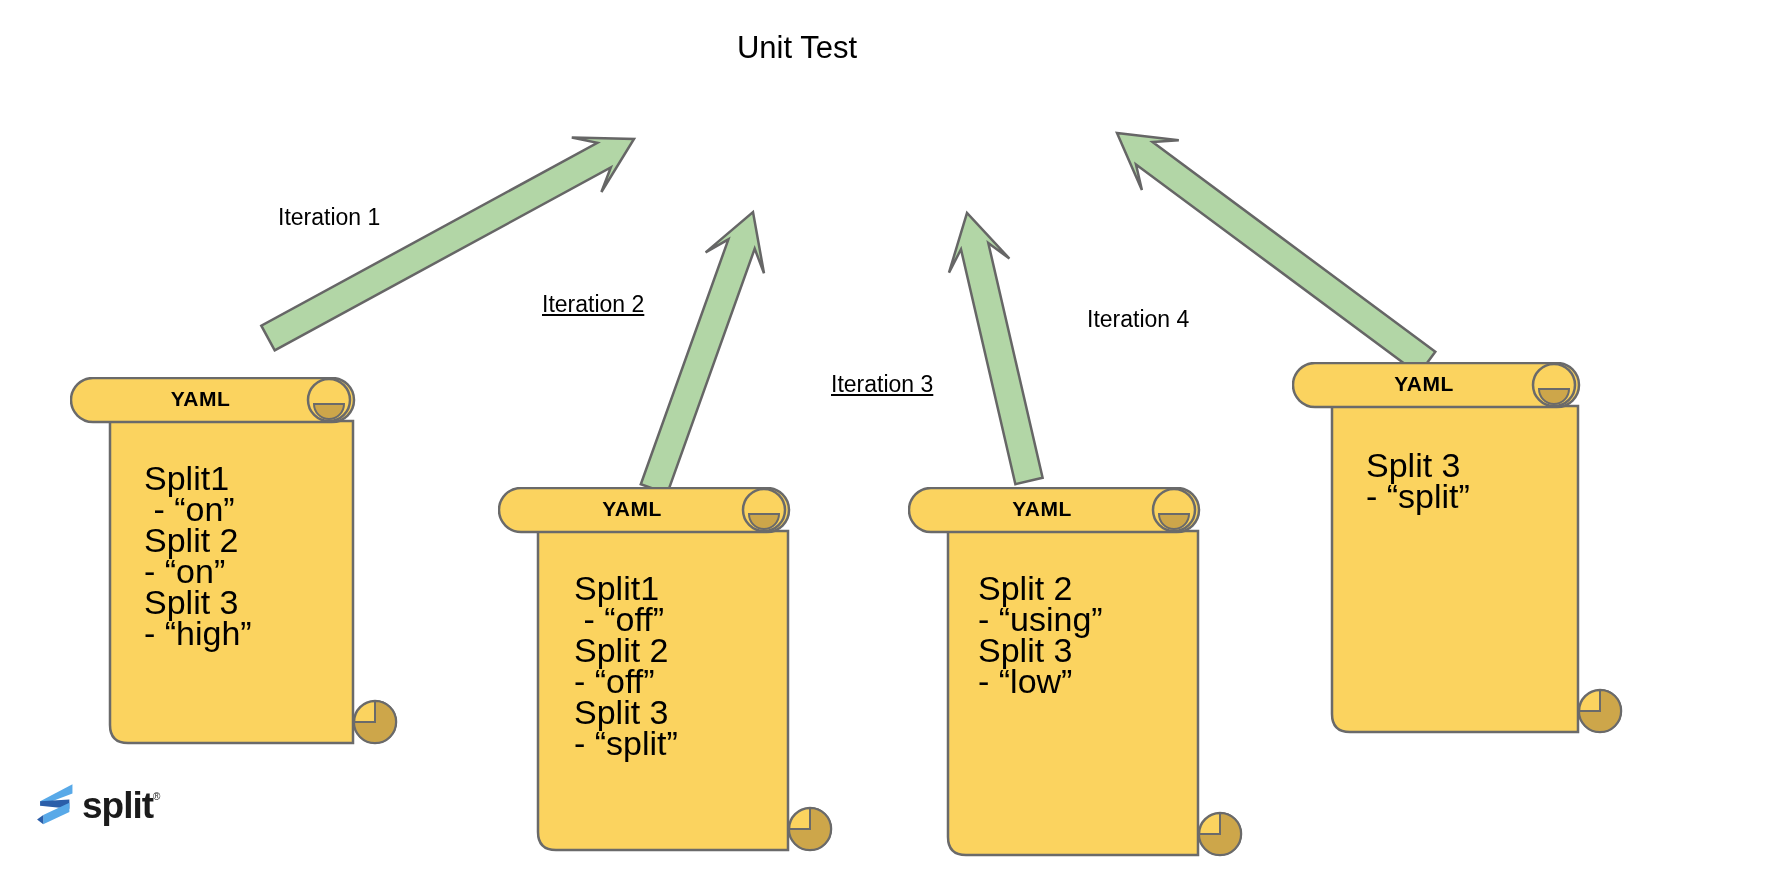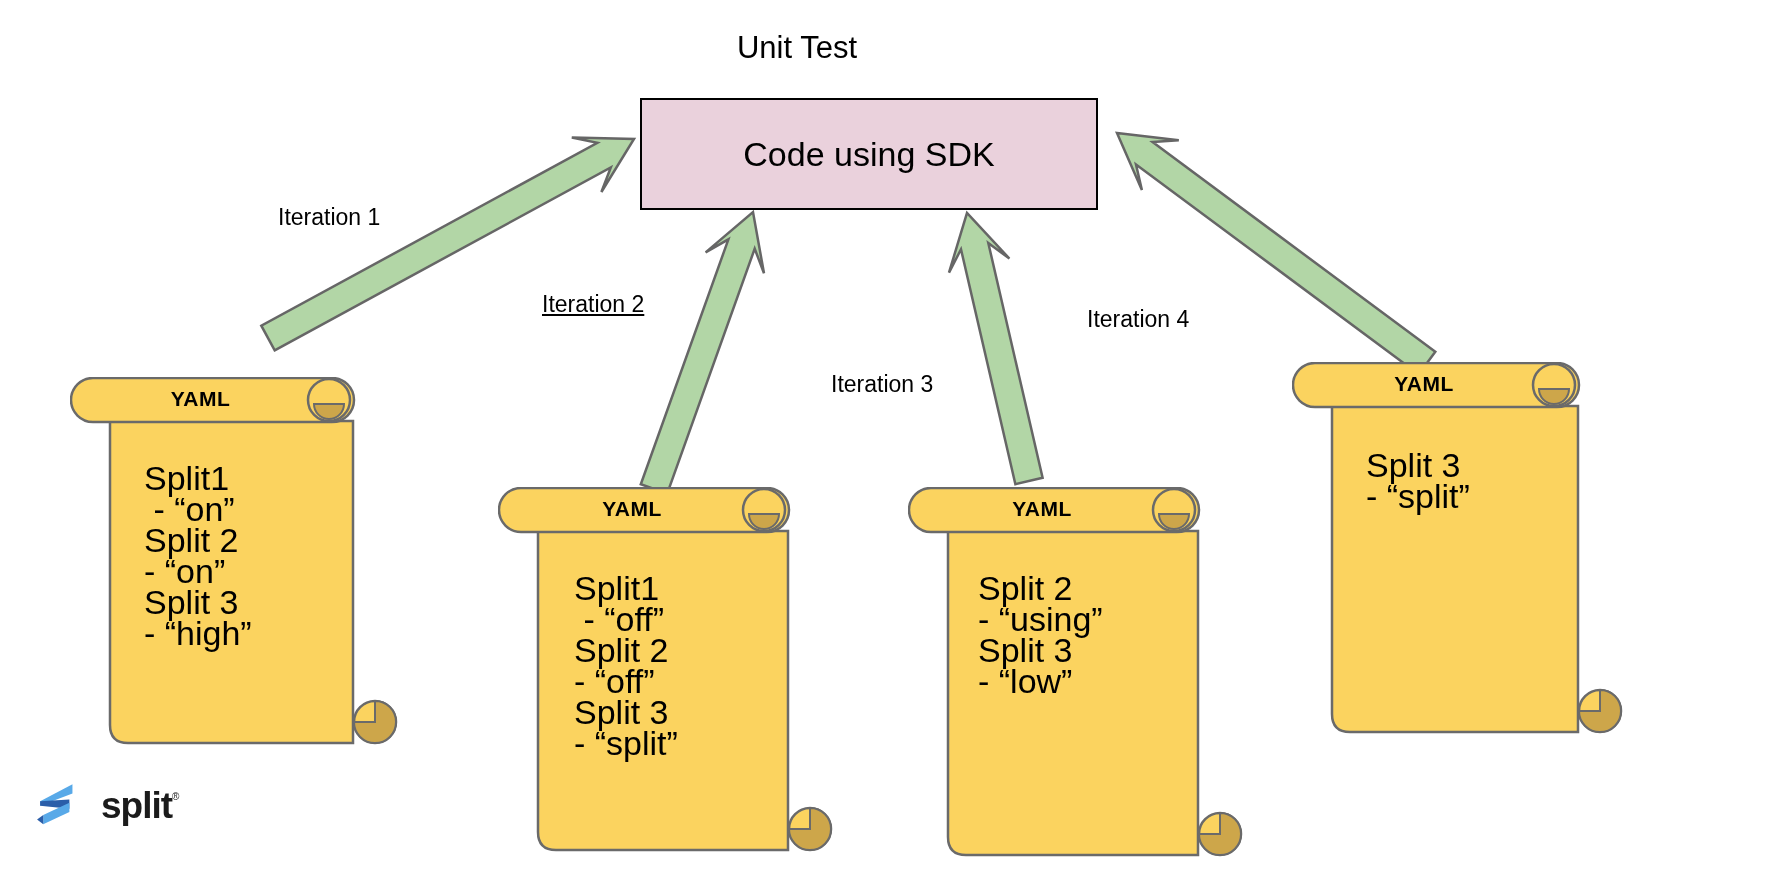--- a/index.html
+++ b/index.html
@@ -9,45 +9,42 @@
   .title{font-size:31px;color:var(--c-text,#000);transform:translateX(-50%);white-space:nowrap;}
   .sdk-box{left:640px;top:98px;width:458px;height:112px;
     background:var(--c-box_fill,#ead1dc);border:2px solid var(--c-box_border,#000);
     box-sizing:border-box;display:flex;align-items:center;justify-content:center;}
   .sdk-box span{font-size:34px;color:var(--c-text,#000);}
   .iter-label{width:140px;text-align:left;font-size:23px;color:var(--c-text,#000);white-space:nowrap;}
   svg.layer{left:0;top:0;pointer-events:none;}
   .yaml-label{font-weight:bold;font-size:21px;color:var(--c-text,#000);text-align:center;letter-spacing:.5px;}
   .scroll-text{font-size:34px;line-height:31px;color:var(--c-text,#000);}
   .scroll-text div{white-space:pre;}
-  .logo{left:34px;top:782px;display:flex;align-items:center;gap:27px;}
+  .logo{left:34px;top:782px;display:flex;align-items:center;gap:8px;}
   .logo-text{font-size:37px;font-weight:bold;color:#1b1b1b;letter-spacing:-1px;line-height:1;}
   .logo-mark{font-size:10px;vertical-align:18px;font-weight:normal;}
 </style>
 </head>
 <body>
 
 <div class="canvas">
 
   <svg id="arrows" class="abs layer" width="1778" height="870" viewBox="0 0 1778 870">
       <polygon points="274.7,350.3 610.8,167.5 601.4,192.0 634.0,139.0 571.8,137.6 597.4,142.9 261.3,325.7" style="fill:var(--c-arrow_fill);stroke:var(--c-arrow_stroke);stroke-width:2.5;"></polygon>
       <polygon points="667.2,493.7 754.7,248.7 764.0,273.3 753.0,212.0 705.6,252.4 728.4,239.3 640.8,484.3" style="fill:var(--c-arrow_fill);stroke:var(--c-arrow_stroke);stroke-width:2.5;"></polygon>
       <polygon points="1042.6,477.8 988.3,243.0 1009.4,258.6 967.0,213.0 949.0,272.6 961.0,249.3 1015.4,484.2" style="fill:var(--c-arrow_fill);stroke:var(--c-arrow_stroke);stroke-width:2.5;"></polygon>
       <polygon points="1435.3,351.8 1152.6,142.0 1178.8,140.3 1117.0,133.0 1141.9,190.1 1136.0,164.5 1418.7,374.2" style="fill:var(--c-arrow_fill);stroke:var(--c-arrow_stroke);stroke-width:2.5;"></polygon>
     </svg>
 
   <div class="abs title" style="left:797px;top:30px;">Unit Test</div>
 
-  <div class="abs sdk-box">
-    <span>Code using SDK</span>
-  </div>
 
   <div class="abs iter-label" style="left:278px;top:204px;">Iteration 1</div>
   <div class="abs iter-label" style="left:542px;top:291px;text-decoration:underline;">Iteration 2</div>
-  <div class="abs iter-label" style="left:831px;top:371px;">Iteration 3</div>
+  <div class="abs iter-label" style="left:831px;top:371px;text-decoration:underline;">Iteration 3</div>
   <div class="abs iter-label" style="left:1087px;top:306px;">Iteration 4</div>
 
   <svg class="abs scroll-shape" style="left:70px;top:377px;" width="335" height="372" viewBox="0 0 335 372">
       <path d="M 40 44 L 283 44 L 283 366 L 58 366 Q 40 366 40 348 Z" style="fill:var(--c-scroll_fill);stroke:var(--c-scroll_stroke);stroke-width:2.5;"></path>
       <circle cx="305" cy="345" r="21" style="fill:var(--c-scroll_fill);stroke:var(--c-scroll_stroke);stroke-width:2.5;"></circle>
       <path d="M 305 345 L 305 324 A 21 21 0 1 1 284 345 Z" style="fill:var(--c-scroll_curl);stroke:var(--c-scroll_stroke);stroke-width:2;"></path>
       <rect x="1" y="1" width="283" height="44" rx="22" ry="22" style="fill:var(--c-scroll_fill);stroke:var(--c-scroll_stroke);stroke-width:2.5;"></rect>
       <circle cx="259" cy="23" r="21" style="fill:none;stroke:var(--c-scroll_stroke);stroke-width:2.5;"></circle>
       <path d="M 244 27 A 15 15 0 0 0 274 27 Z" style="fill:var(--c-scroll_curl);stroke:var(--c-scroll_stroke);stroke-width:2;"></path>
     </svg>

